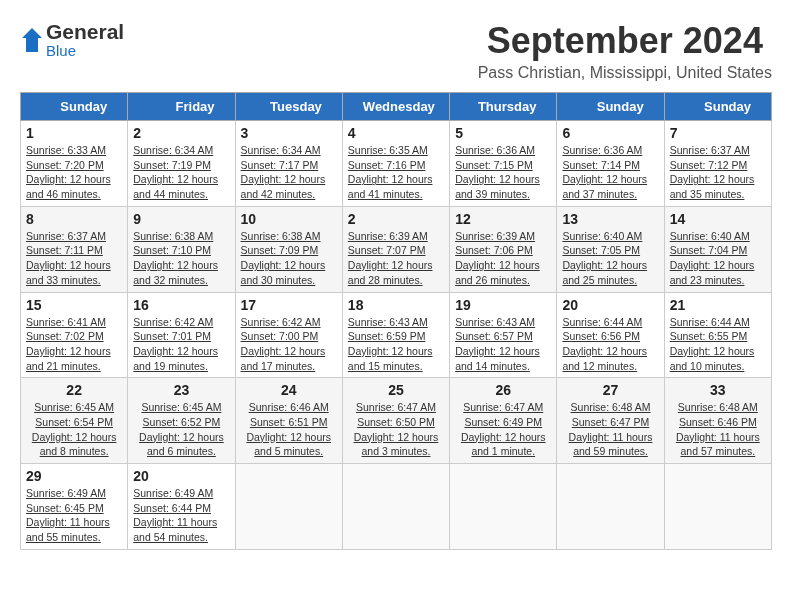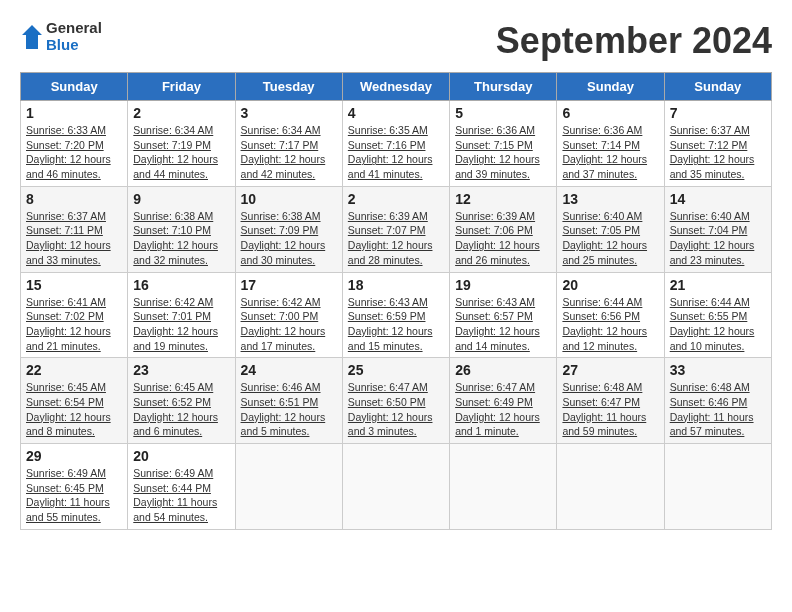--- a/index.html
+++ b/index.html
@@ -37,23 +37,23 @@
     table {
       width: 100%;
       border-collapse: collapse;
       table-layout: fixed;
     }
     thead tr th {
       background-color: #2B6FBF;
       color: #fff;
       font-size: 13px;
       font-weight: bold;
-      padding: 6px 8px;
+      padding: 6px 20px;
       border: 1px solid #aaa;
-      text-align: center;
+      text-align: right;
     }
     tbody tr td {
       border: 1px solid #ccc;
       vertical-align: top;
       padding: 4px 5px;
       font-size: 11px;
       color: #333;
       height: 80px;
       background: #fff;
     }
@@ -81,28 +81,29 @@
 <body>
 
 <div class="header-area">
   <div class="logo">
   <div style="display:flex; flex-direction:column; align-items:flex-start;">
     <div style="display:flex; align-items:center; gap:2px;">
       <svg width="24" height="28" viewBox="0 0 24 28">
         <polygon points="12,2 22,12 18,12 18,26 6,26 6,12 2,12" fill="#1a6fc4"></polygon>
       </svg>
       <div>
-        <div style="font-size:15px; font-weight:bold; color:#333; line-height:1.1;">General</div>
-        <div style="font-size:15px; font-weight:bold; color:#1a6fc4; line-height:1.1;">Blue</div>
+        <div style="font-size:21px; font-weight:bold; color:#333; line-height:1.1;">General</div>
+        <div style="font-size:15px; font-weight:normal; color:#1a6fc4; line-height:1.1;">Blue</div>
       </div>
     </div>
   </div>
 </div>
   <div class="title-area">
     <div class="month-title">September 2024</div>
+    <div class="location-title">Pass Christian, Mississippi, United States</div>
   </div>
 </div>
 
 <table>
   <thead>
     <tr>
     <th>Sunday</th>
         <th>Friday</th>
         <th>Tuesday</th>
         <th>Wednesday</th>
@@ -279,21 +280,21 @@
       </td>
         <td>
         <span class="day-number">21</span>
         <div class="day-info">
           Sunrise: 6:44 AM<br>
           Sunset: 6:55 PM<br>
           Daylight: 12 hours and 10 minutes.
         </div>
       </td>
       </tr>
-      <tr style="background: #3b82f6;">
+      <tr style="background: #3b82f6; text-align: center;">
         <td>
         <span class="day-number">22</span>
         <div class="day-info">
           Sunrise: 6:45 AM<br>
           Sunset: 6:54 PM<br>
           Daylight: 12 hours and 8 minutes.
         </div>
       </td>
         <td>
         <span class="day-number">23</span>

